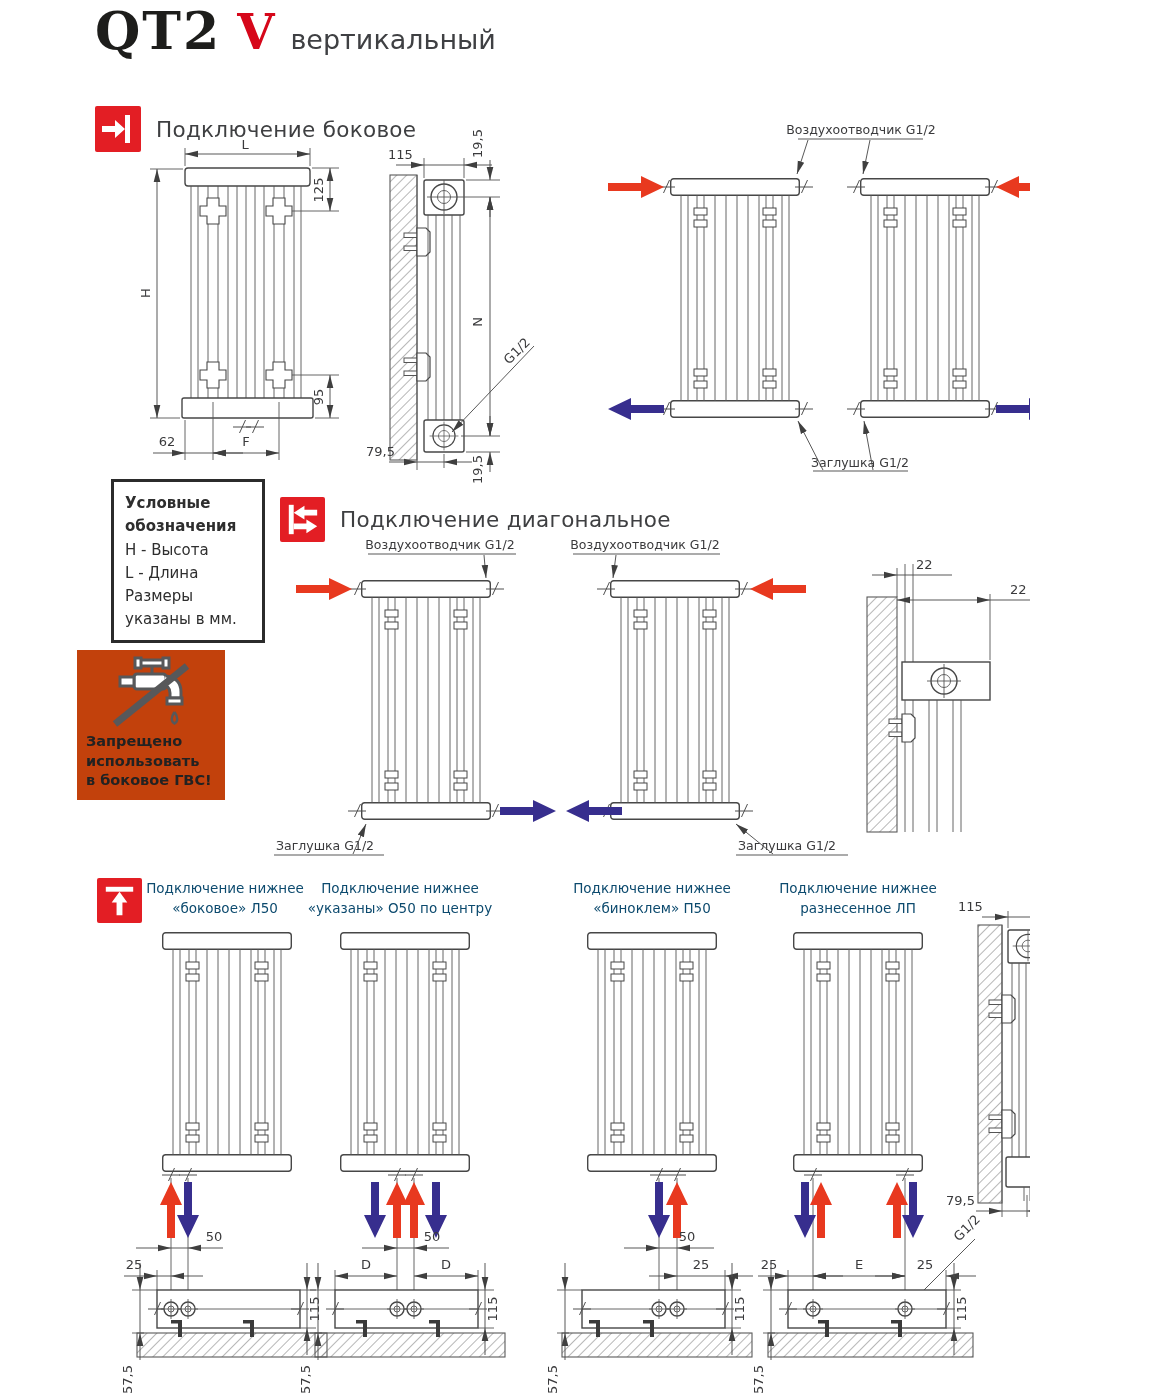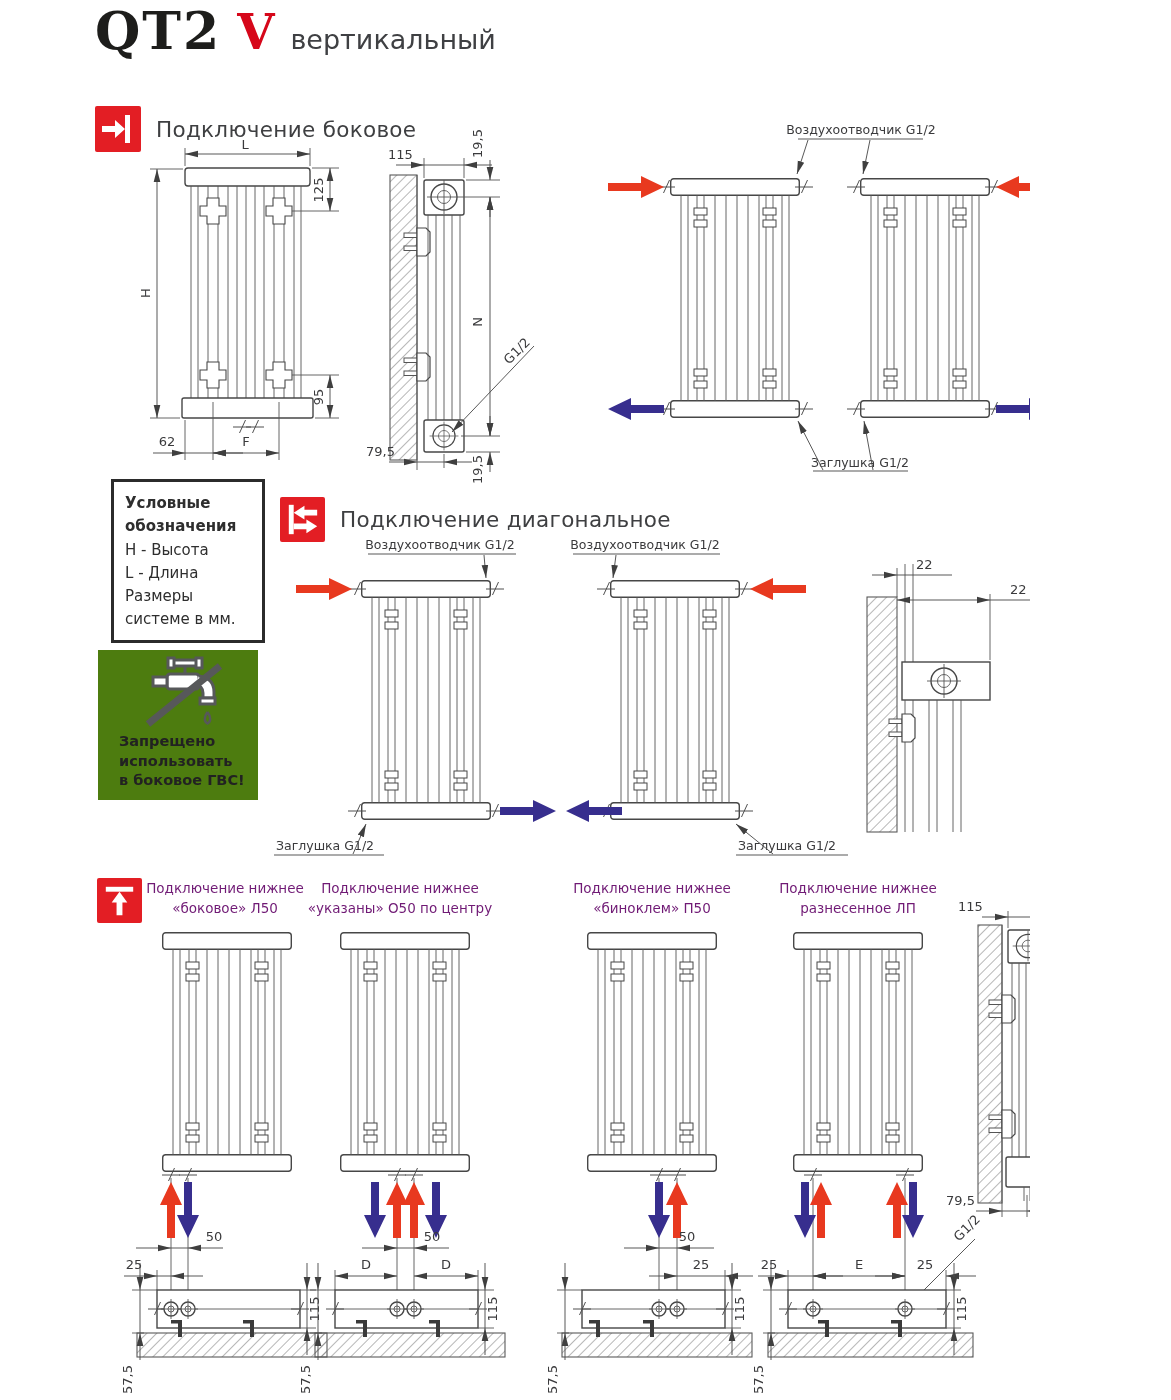--- a/index.html
+++ b/index.html
@@ -12,24 +12,24 @@
   .brand-sub{font-size:27px;color:#3f4043;margin-left:16px;}
   
   .sec{position:absolute;display:flex;align-items:center;gap:15px;}
   .sec-icon{width:46px;height:46px;background:#e31e24;border-radius:2px;flex:0 0 auto;}
   .sec-icon svg{display:block;}
   .sec-title{font-size:21.5px;color:#3e3f41;letter-spacing:0.3px;white-space:nowrap;}
   
   .legend{position:absolute;left:95px;top:479px;width:126px;height:138px;border:3px solid #2b2b2b;
           padding:10px 11px;font-size:15px;line-height:1.55;color:#2e2e2e;margin-left:16px;}
   .legend .bold{font-weight:bold;}
-  .warnbox{position:absolute;left:98px;top:650px;width:148px;height:150px;background:#4d7c0f;padding-left:12px;}
+  .warnbox{position:absolute;left:77px;top:650px;width:148px;height:150px;background:#c2410c;}
   .warnbox .wtxt{font-size:14.5px;font-weight:bold;line-height:1.35;color:#222;padding:0 9px;}
   
-  .vtitle{position:absolute;width:230px;text-align:center;font-size:13.5px;line-height:1.45;color:#701a75;}
+  .vtitle{position:absolute;width:230px;text-align:center;font-size:13.5px;line-height:1.45;color:#0c4a6e;}
   
   svg.draw{position:absolute;overflow:visible;}
   .out{fill:#fff;stroke:#474747;stroke-width:1.4;}
   .thin{fill:none;stroke:#555;stroke-width:0.9;}
   .dln{fill:none;stroke:#4f4f4f;stroke-width:0.95;}
   .dme{marker-end:url(#dimA);}
   .dmb{marker-start:url(#dimA);marker-end:url(#dimA);}
   .wall{fill:url(#hatch);stroke:#5a5a5a;stroke-width:1.1;}
   .t13{font-size:13px;fill:#3a3a3c;}
   .t12{font-size:12.5px;fill:#3a3a3c;}
@@ -268,21 +268,21 @@
     <line class="dln dme" x1="215" y1="352" x2="190" y2="303"></line>
     <line class="dln dme" x1="265" y1="352" x2="256" y2="303"></line>
   </svg>
 
   <div class="legend">
     <div class="bold">Условные</div>
     <div class="bold">обозначения</div>
     <div>H - Высота</div>
     <div>L - Длина</div>
     <div>Размеры</div>
-    <div>системе в мм.</div>
+    <div>указаны в мм.</div>
   </div>
 
   <div class="warnbox">
     <svg viewBox="0 0 100 78" width="104" height="78" style="display:block;margin:4px auto 0">
       <g fill="none" stroke="#57585a" stroke-width="3">
         <rect x="38" y="6" width="26" height="6" fill="#fff"></rect>
         <rect x="34" y="4" width="6" height="10" fill="#fff"></rect>
         <rect x="62" y="4" width="6" height="10" fill="#fff"></rect>
         <line x1="51" y1="12" x2="51" y2="20"></line>
         <rect x="33" y="20" width="32" height="15" rx="3" fill="#fff"></rect>

